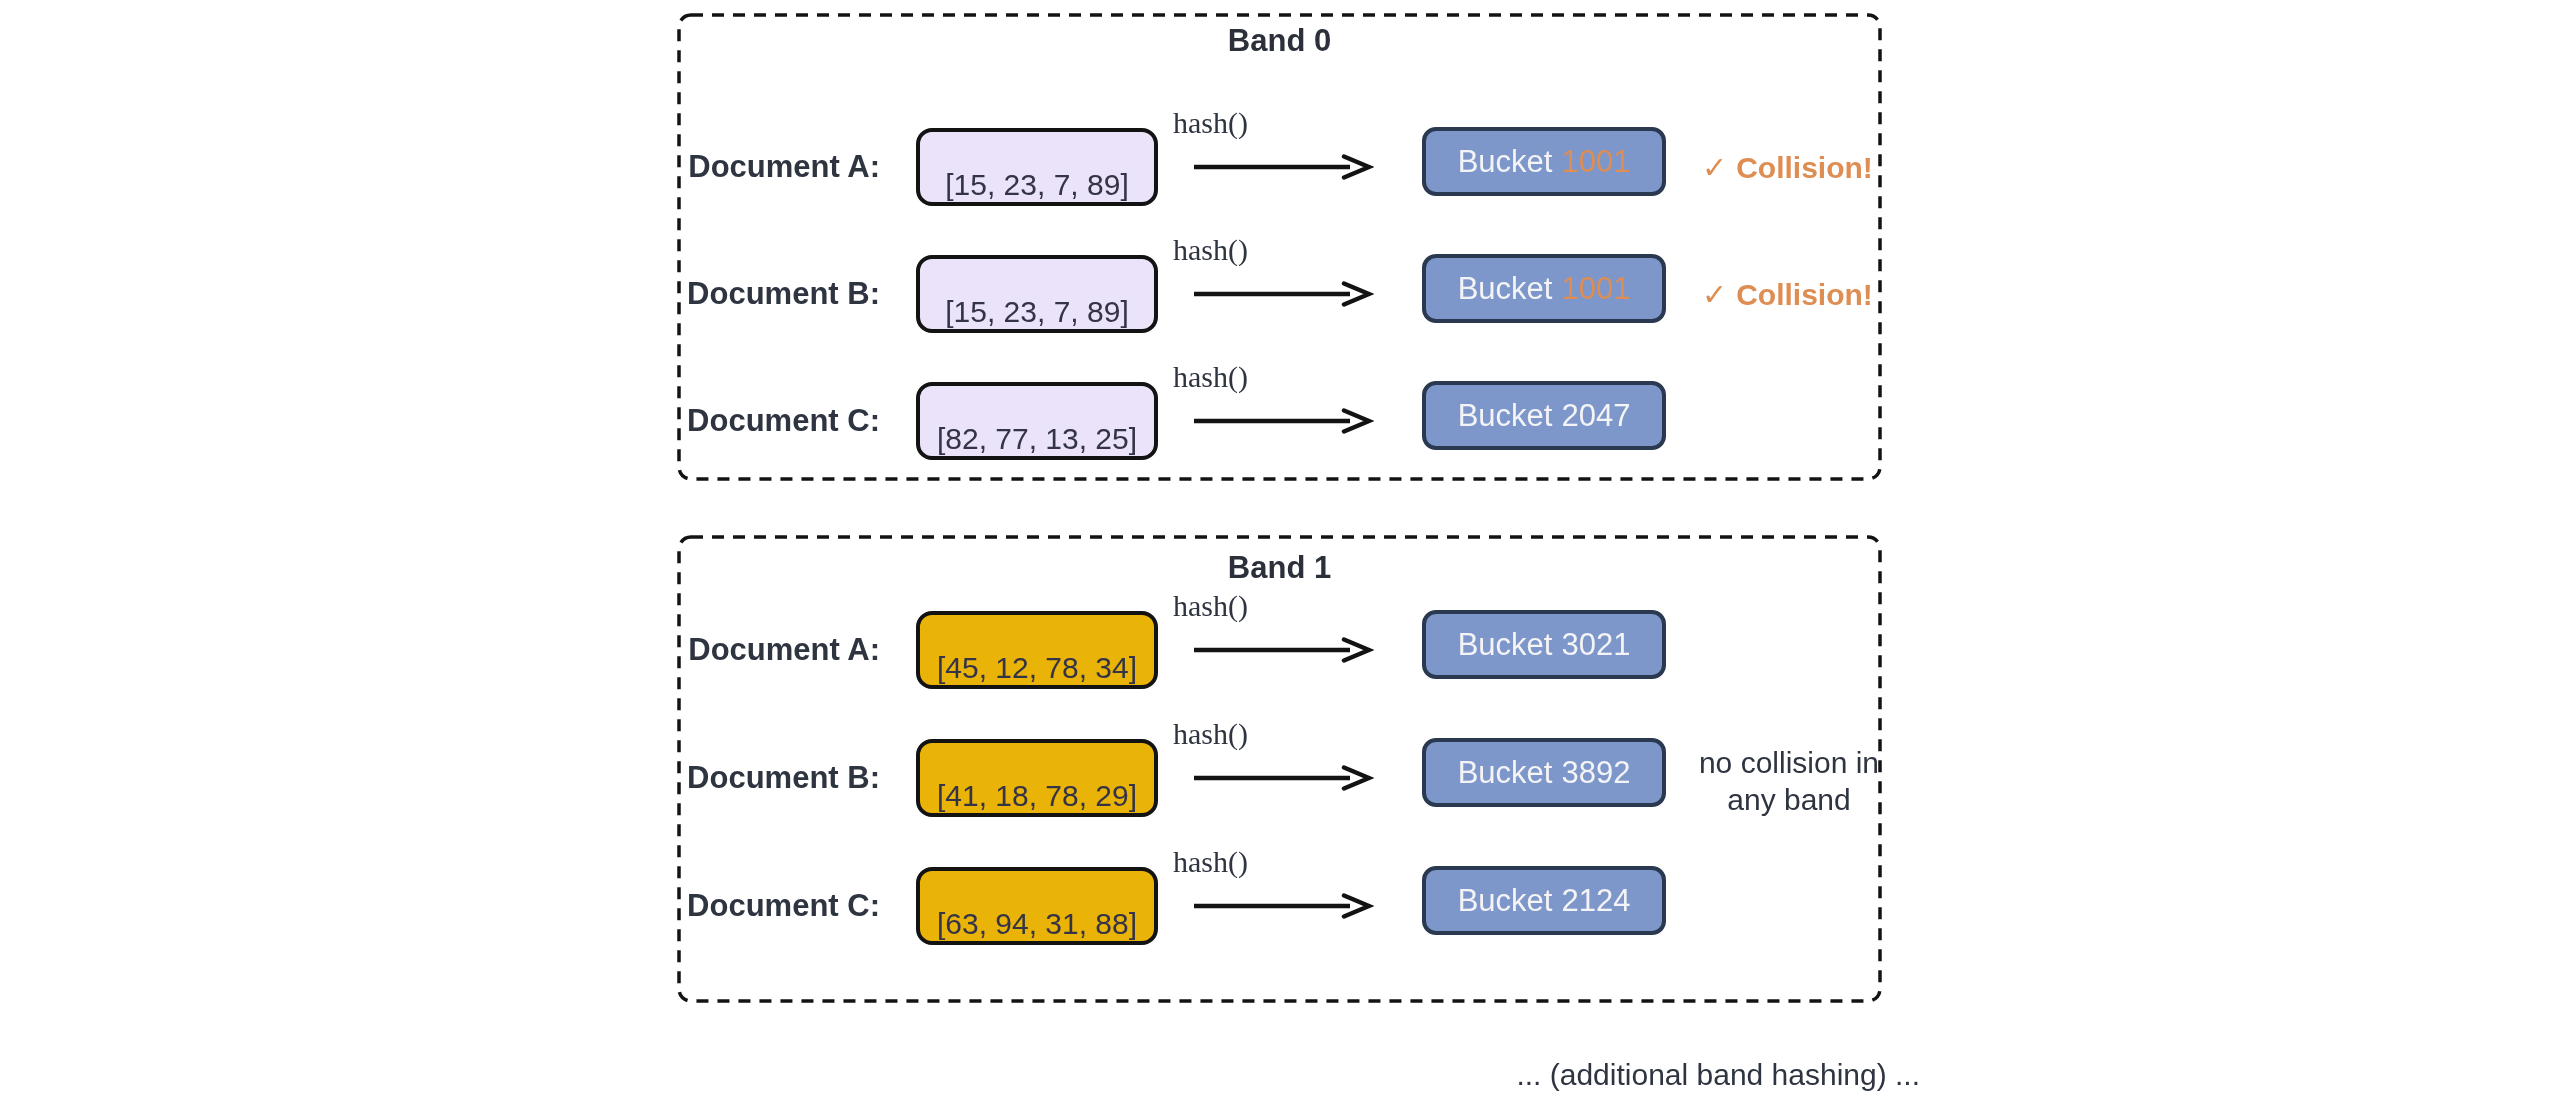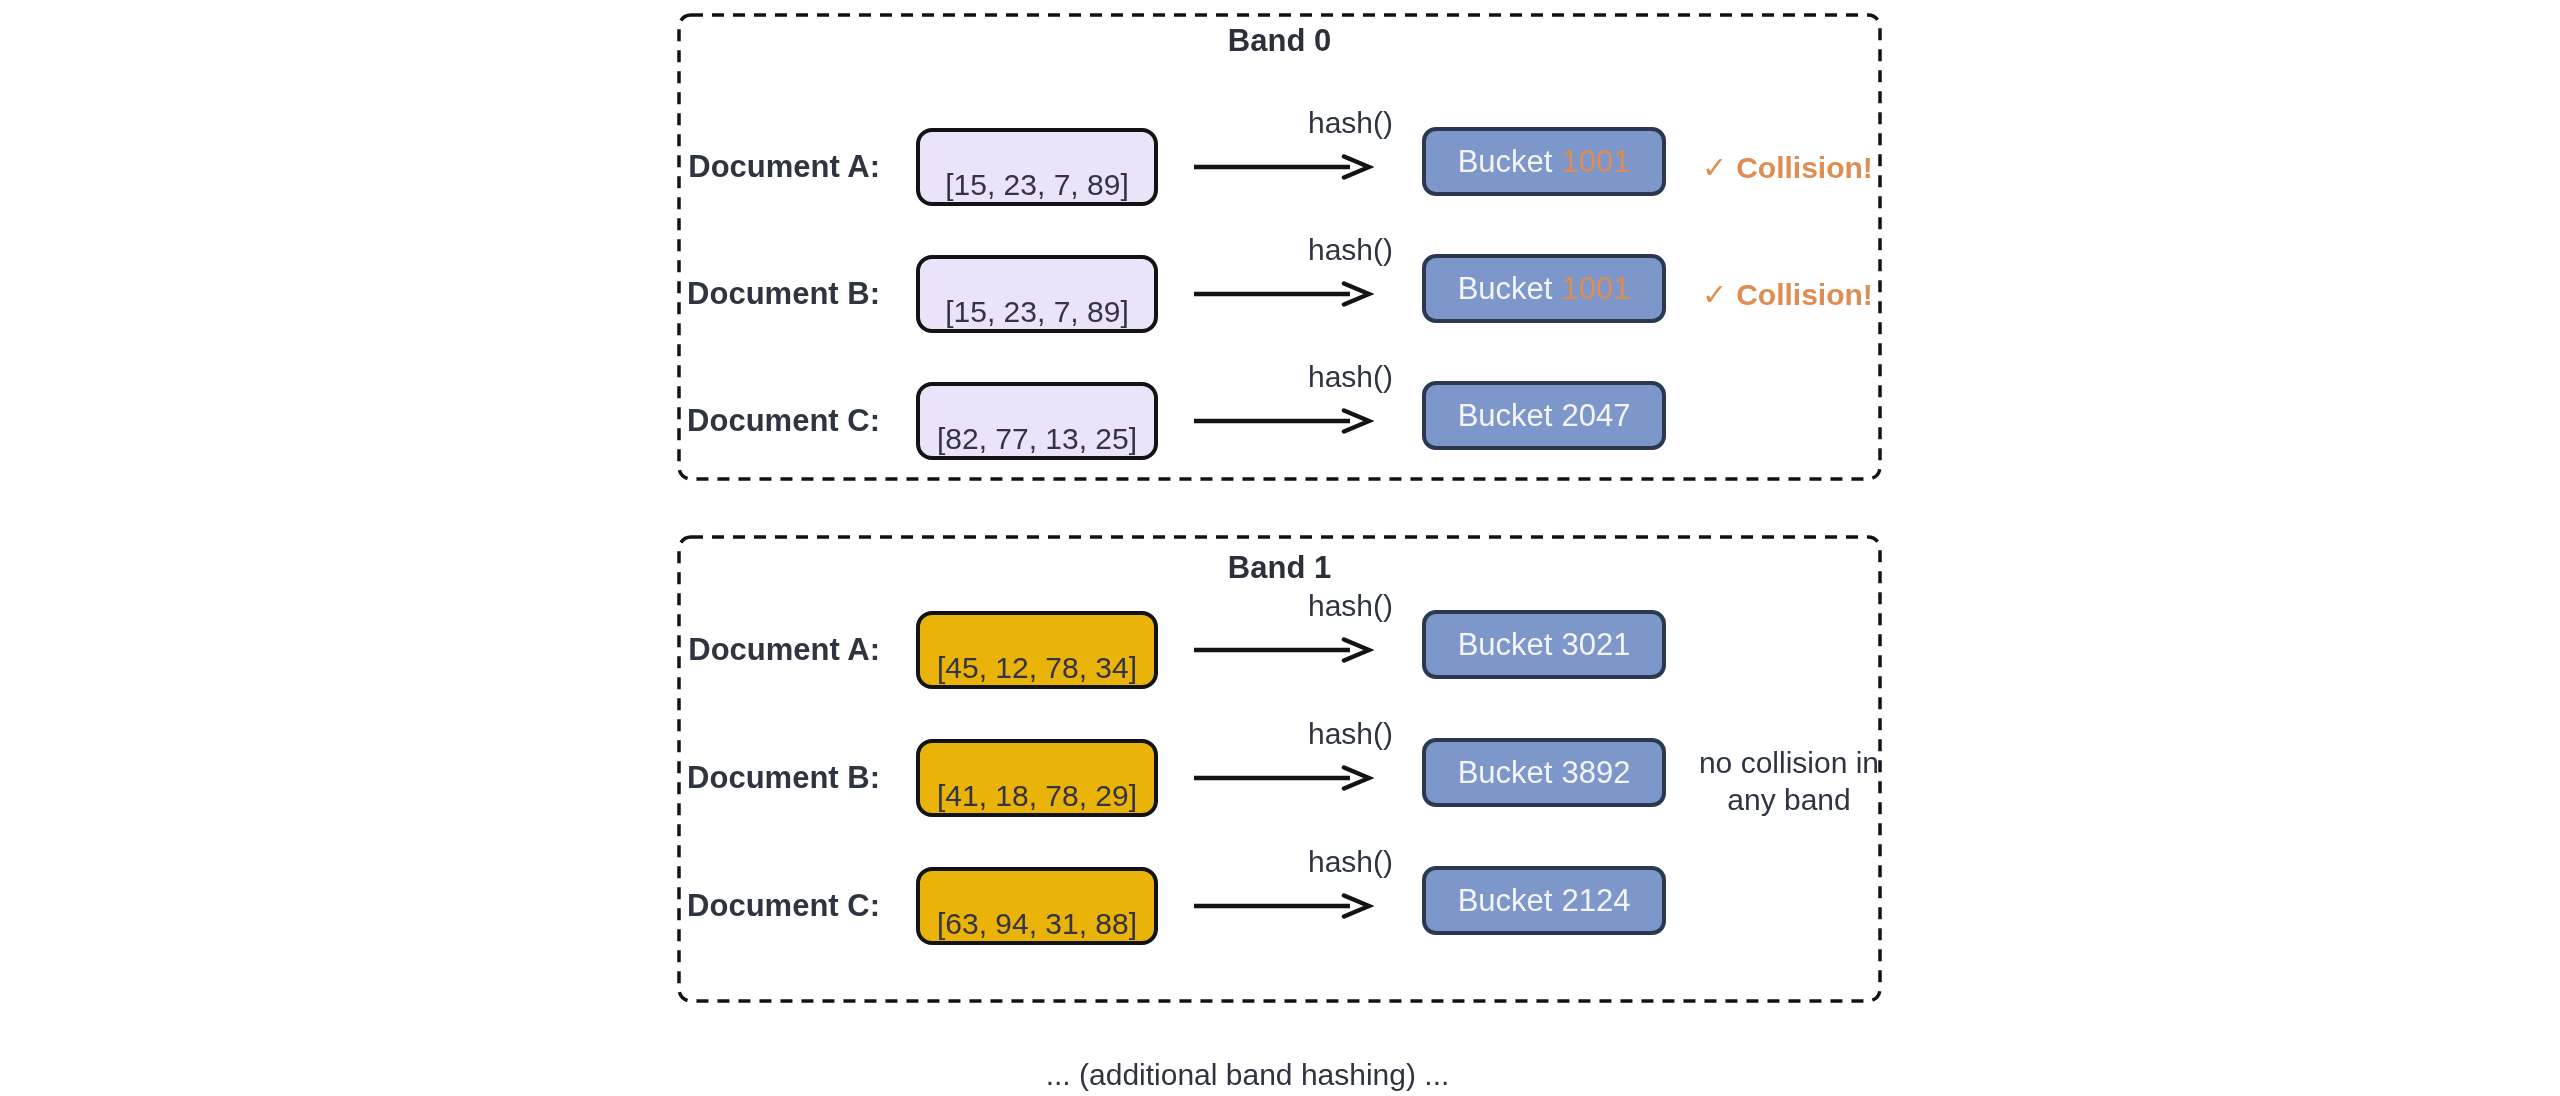--- a/index.html
+++ b/index.html
@@ -20,21 +20,21 @@
   .doc-box{
     position:absolute;left:916px;width:242px;height:78px;top:-39px;
     box-sizing:border-box;border:4px solid #131313;border-radius:16px;
     display:flex;align-items:flex-end;justify-content:center;
     font-size:30px;color:#343446;white-space:nowrap;
   }
   .band0 .doc-box{background:#ebe3f9;}
   .band1 .doc-box{background:#eab308;}
   .hash-label{
     position:absolute;left:1173px;width:220px;top:-44px;transform:translateY(-50%);
-    text-align:right;font-size:30px;color:#2e3440;
+    text-align:left;font-size:30px;color:#2e3440;font-family:Liberation Serif, serif;
   }
   .arrow{position:absolute;left:1192px;top:-14px;width:182px;height:28px;}
   .bucket-box{
     position:absolute;left:1422px;width:244px;height:69px;top:-40px;
     box-sizing:border-box;background:#7e97cb;border:4px solid #2b3950;border-radius:14px;
     display:flex;align-items:center;justify-content:center;
     font-size:31px;color:#f4f4f6;white-space:nowrap;
   }
   .bucket-id{margin-left:9px;}
   .bucket-id.hl{color:#de8d53;}
@@ -42,21 +42,21 @@
     position:absolute;left:1702px;top:0;transform:translateY(-50%);
     font-size:30px;color:#de8d53;white-space:nowrap;
   }
   .note .check{font-weight:400;margin-right:9px;}
   .note .word{font-weight:bold;}
   .annotation{
     position:absolute;left:1683px;width:212px;top:744px;text-align:center;
     font-size:30px;line-height:37px;color:#2e3440;white-space:nowrap;
   }
   .caption{
-    position:absolute;left:575px;width:1345px;top:1058px;text-align:center;
+    position:absolute;left:575px;width:1345px;top:1058px;text-align:right;
     font-size:30px;color:#2e3440;
   }
 </style>
 </head>
 <body>
 
 <div id="canvas">
 
   <svg class="band-border" style="top:13px;" viewBox="0 0 1205 468">
     <rect x="2" y="2" width="1201" height="464" rx="12" fill="none" stroke="#131313" stroke-width="3.5" stroke-dasharray="12 9"></rect>

